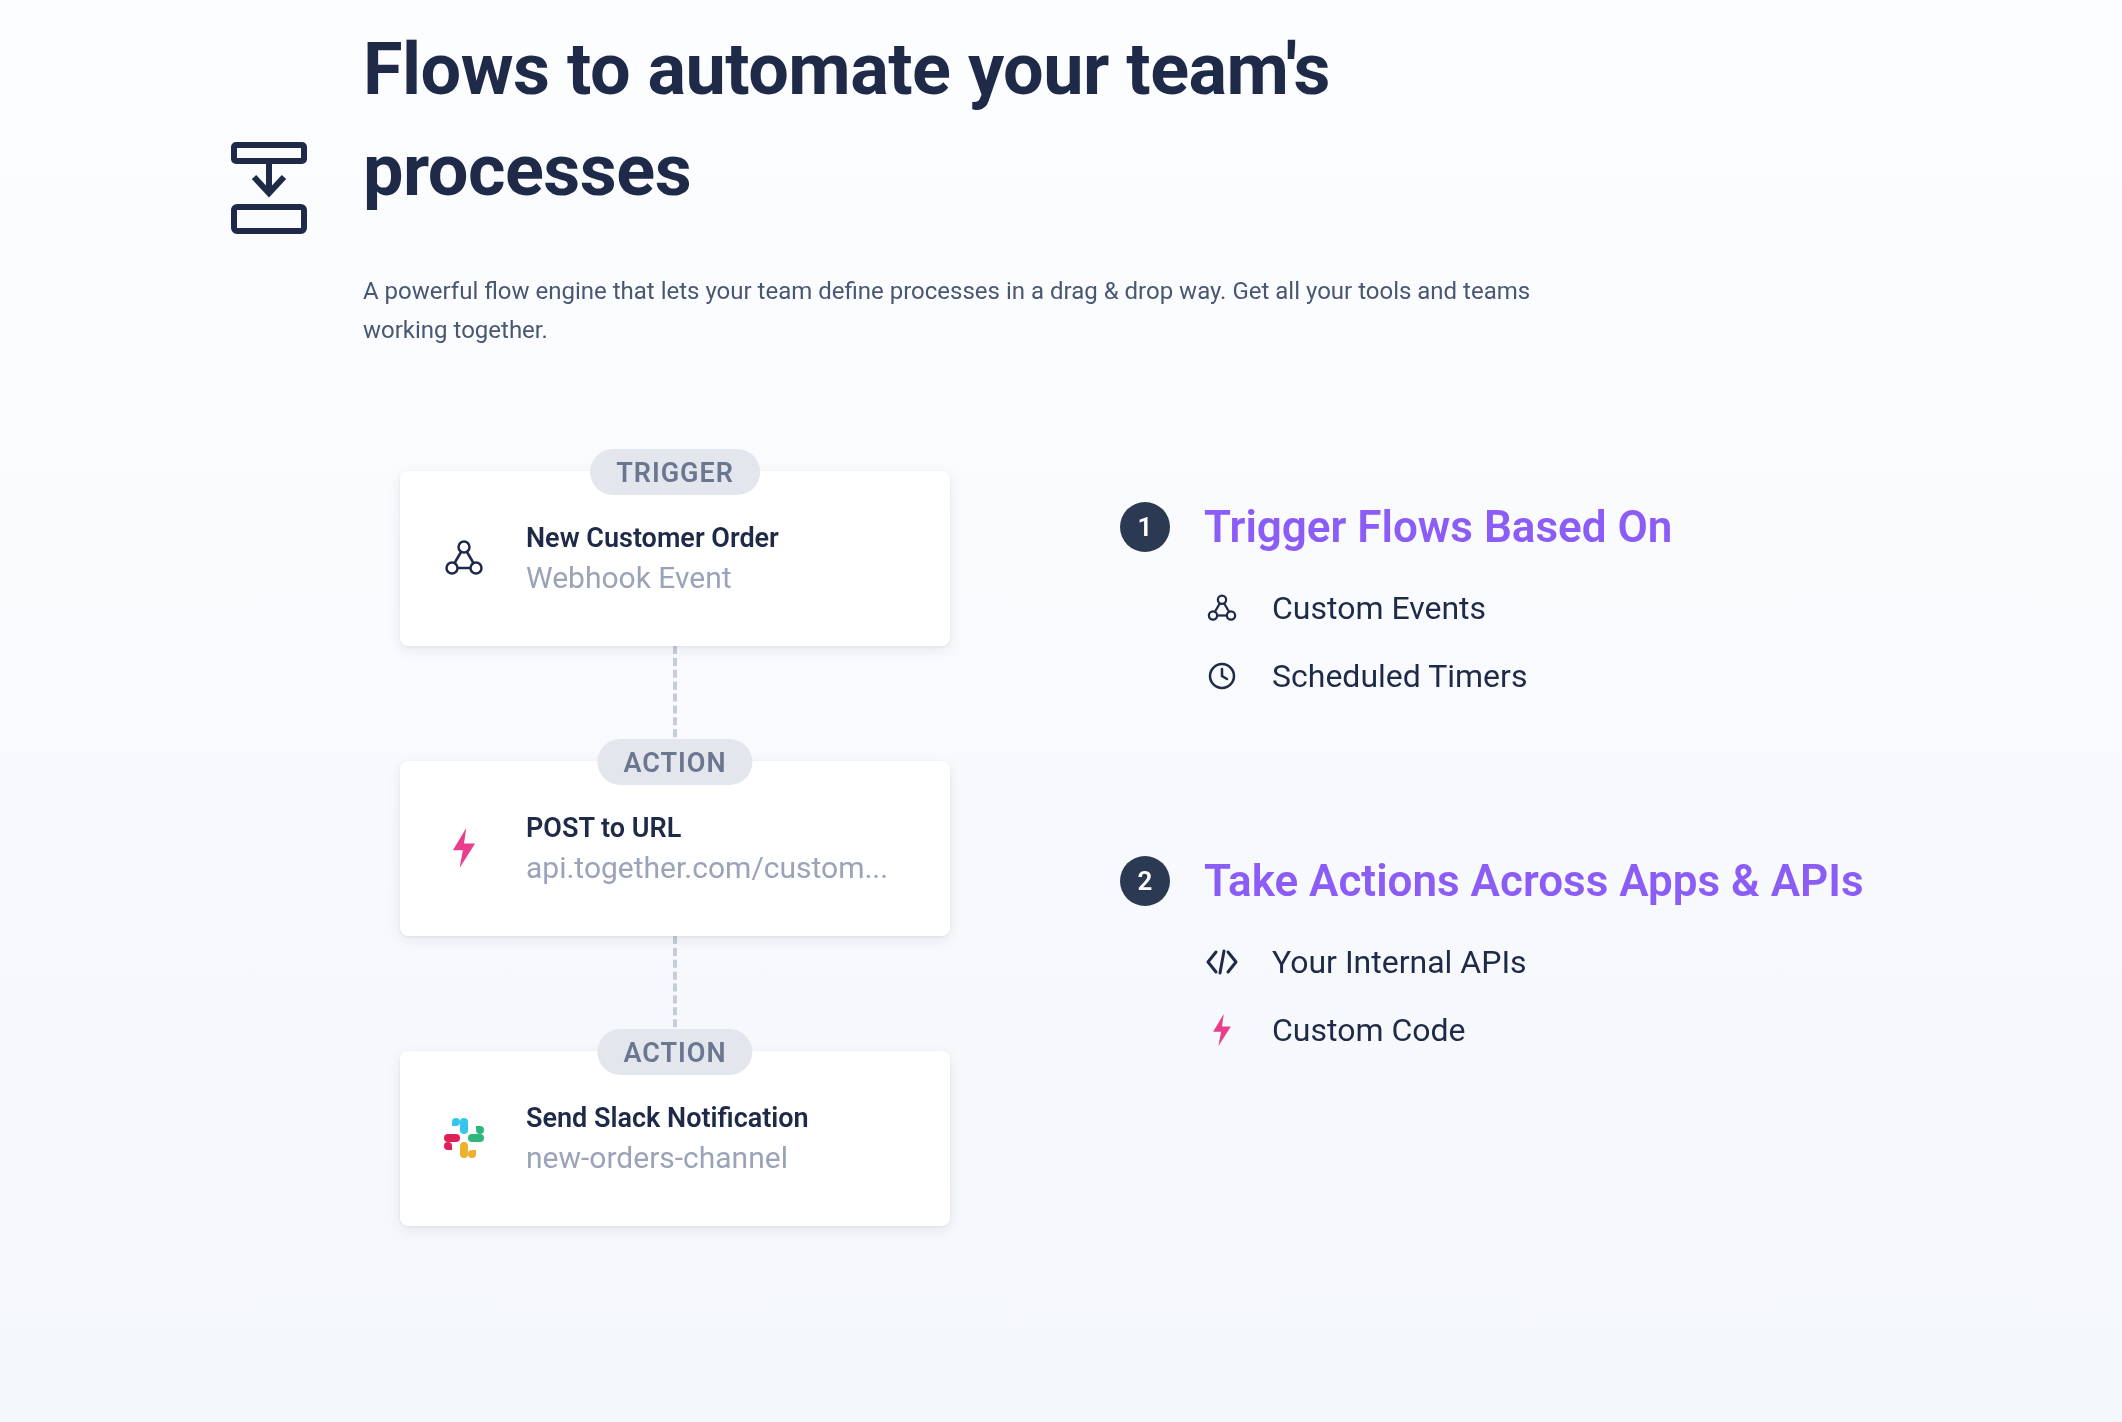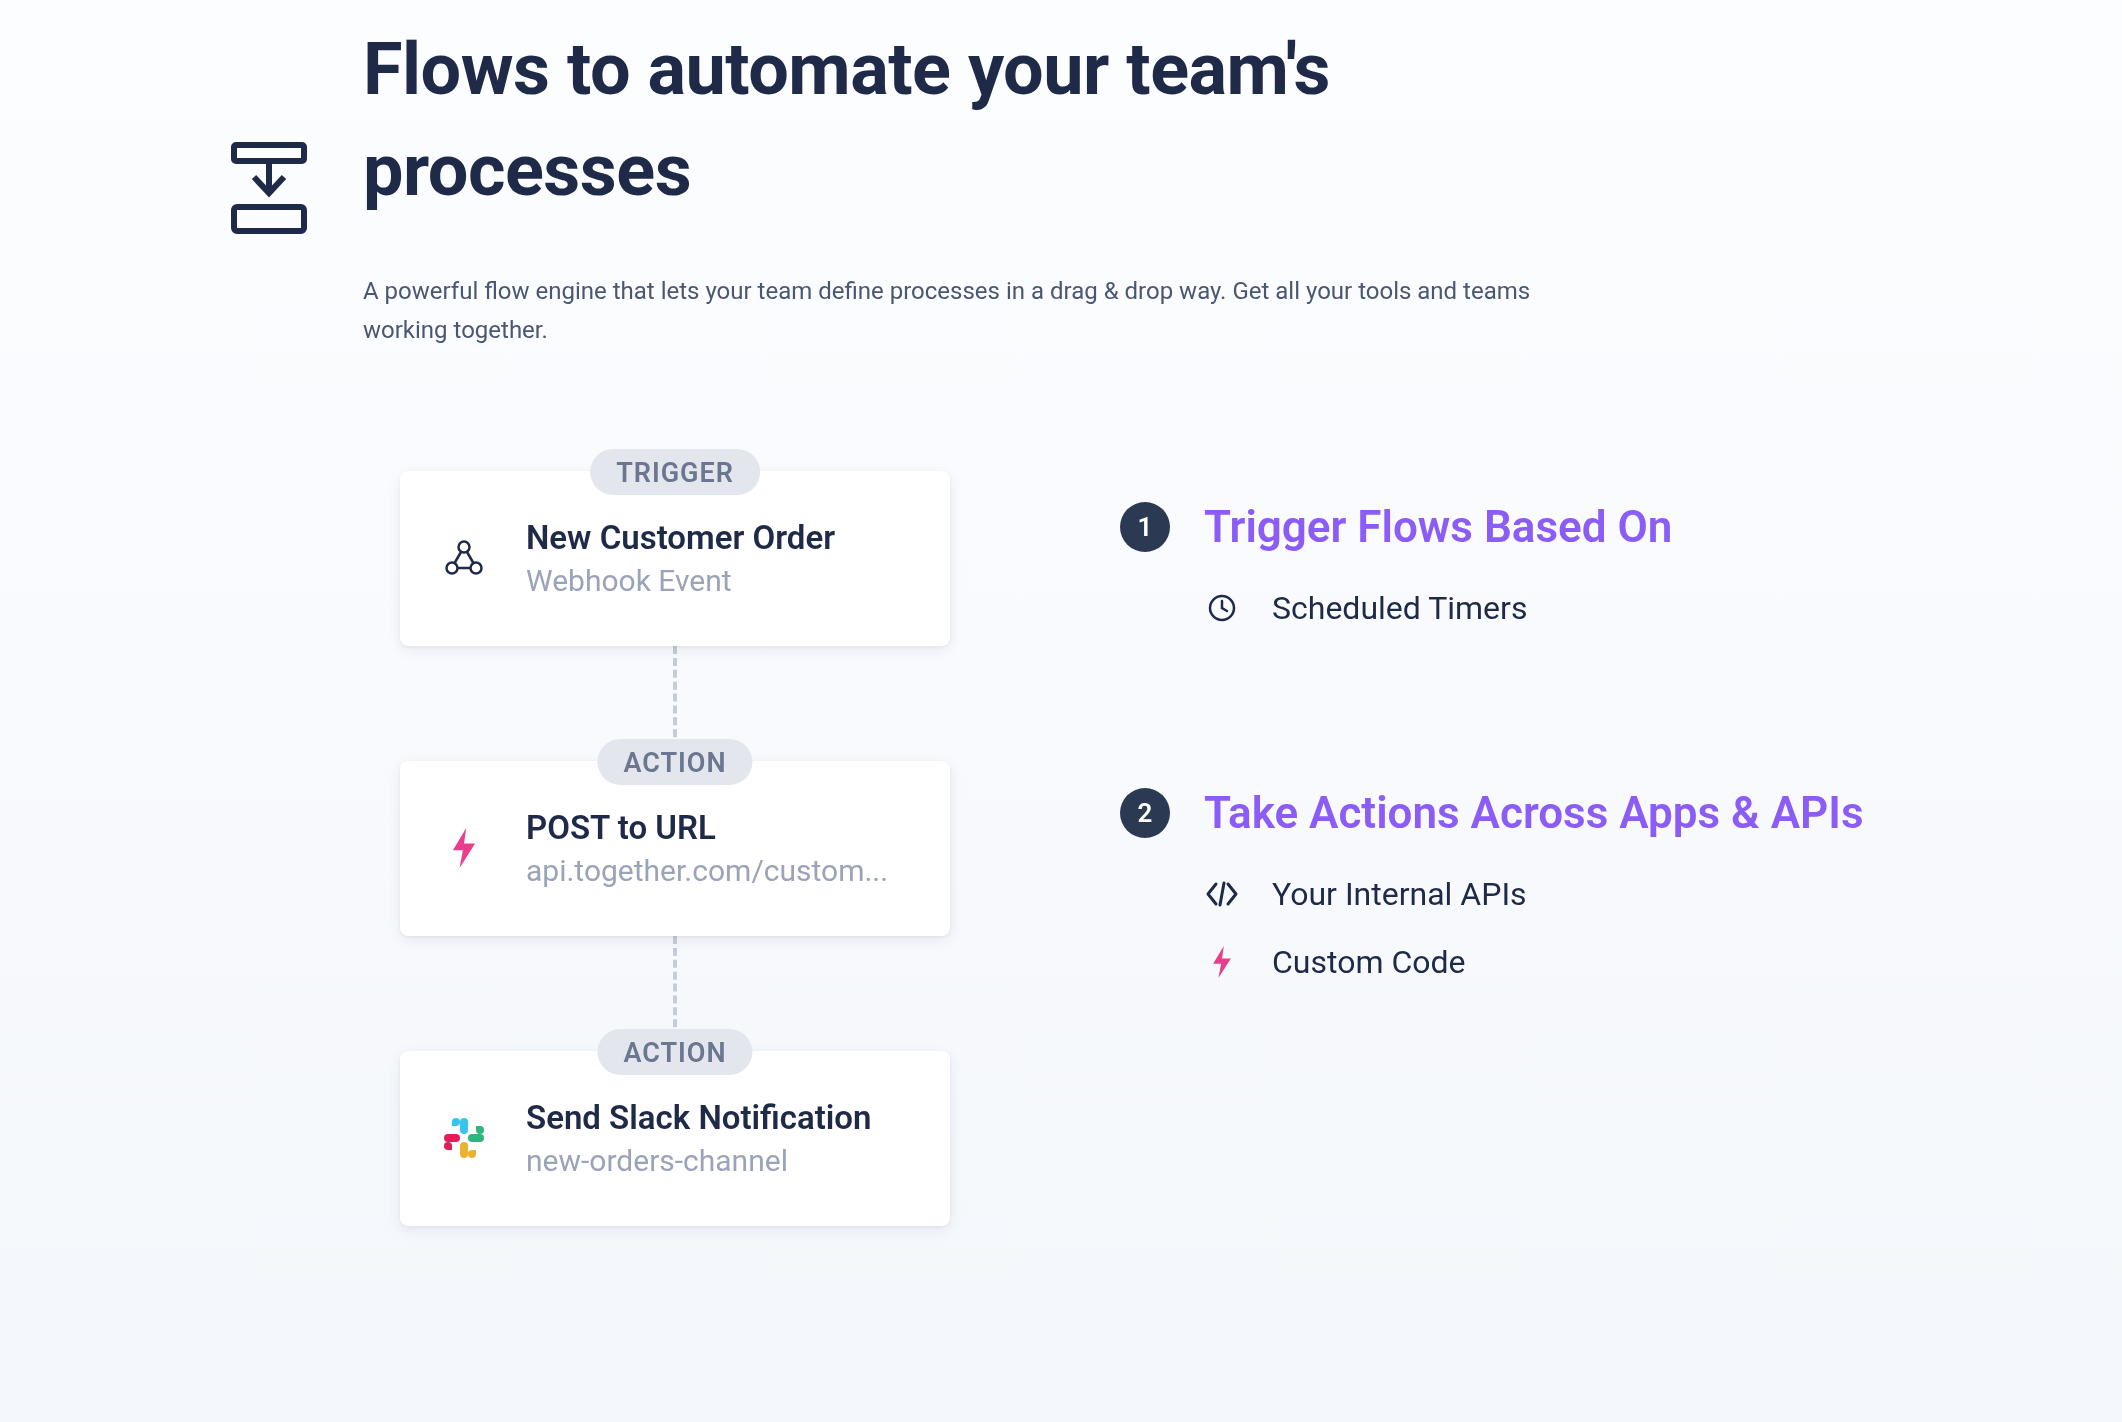--- a/index.html
+++ b/index.html
@@ -85,21 +85,21 @@
   }
   .card-icon {
     flex: 0 0 auto;
     width: 48px;
     display:flex;
     justify-content:center;
     align-items:center;
   }
   .card-body { flex: 1 1 auto; min-width: 0; }
   .card-title {
-    font-size: 33px;
+    font-size: 27px;
     font-weight: 600;
     color: #1e2a47;
   }
   .card-sub {
     margin-top: 6px;
     font-size: 30px;
     color: #9aa3b8;
     white-space: nowrap;
     overflow: hidden;
     text-overflow: ellipsis;
@@ -252,20 +252,33 @@
     <div class="features-col">
 
       <div class="feature-block">
         <div class="feature-head">
           <div class="num-badge">1</div>
           <div class="feature-title">Trigger Flows Based On</div>
         </div>
         <div class="feature-items">
           <div class="feature-item">
             <div class="fi-icon">
+              <svg width="34" height="30" viewBox="0 0 44 40" fill="none">
+                <circle cx="10" cy="30" r="5.5" stroke="#1e2a47" stroke-width="3"></circle>
+                <circle cx="34" cy="30" r="5.5" stroke="#1e2a47" stroke-width="3"></circle>
+                <circle cx="22" cy="9" r="5.5" stroke="#1e2a47" stroke-width="3"></circle>
+                <path d="M19 14 L12 26" stroke="#1e2a47" stroke-width="3"></path>
+                <path d="M25 14 L32 26" stroke="#1e2a47" stroke-width="3"></path>
+                <path d="M15 30 L29 30" stroke="#1e2a47" stroke-width="3"></path>
+              </svg>
+            </div>
+            <span>Custom Events</span>
+          </div>
+          <div class="feature-item">
+            <div class="fi-icon">
               <svg width="30" height="30" viewBox="0 0 30 30" fill="none">
                 <circle cx="15" cy="15" r="12" stroke="#1e2a47" stroke-width="2.5"></circle>
                 <path d="M15 8 V15 L20 18" stroke="#1e2a47" stroke-width="2.5" stroke-linecap="round"></path>
               </svg>
             </div>
             <span>Scheduled Timers</span>
           </div>
         </div>
       </div>
 

